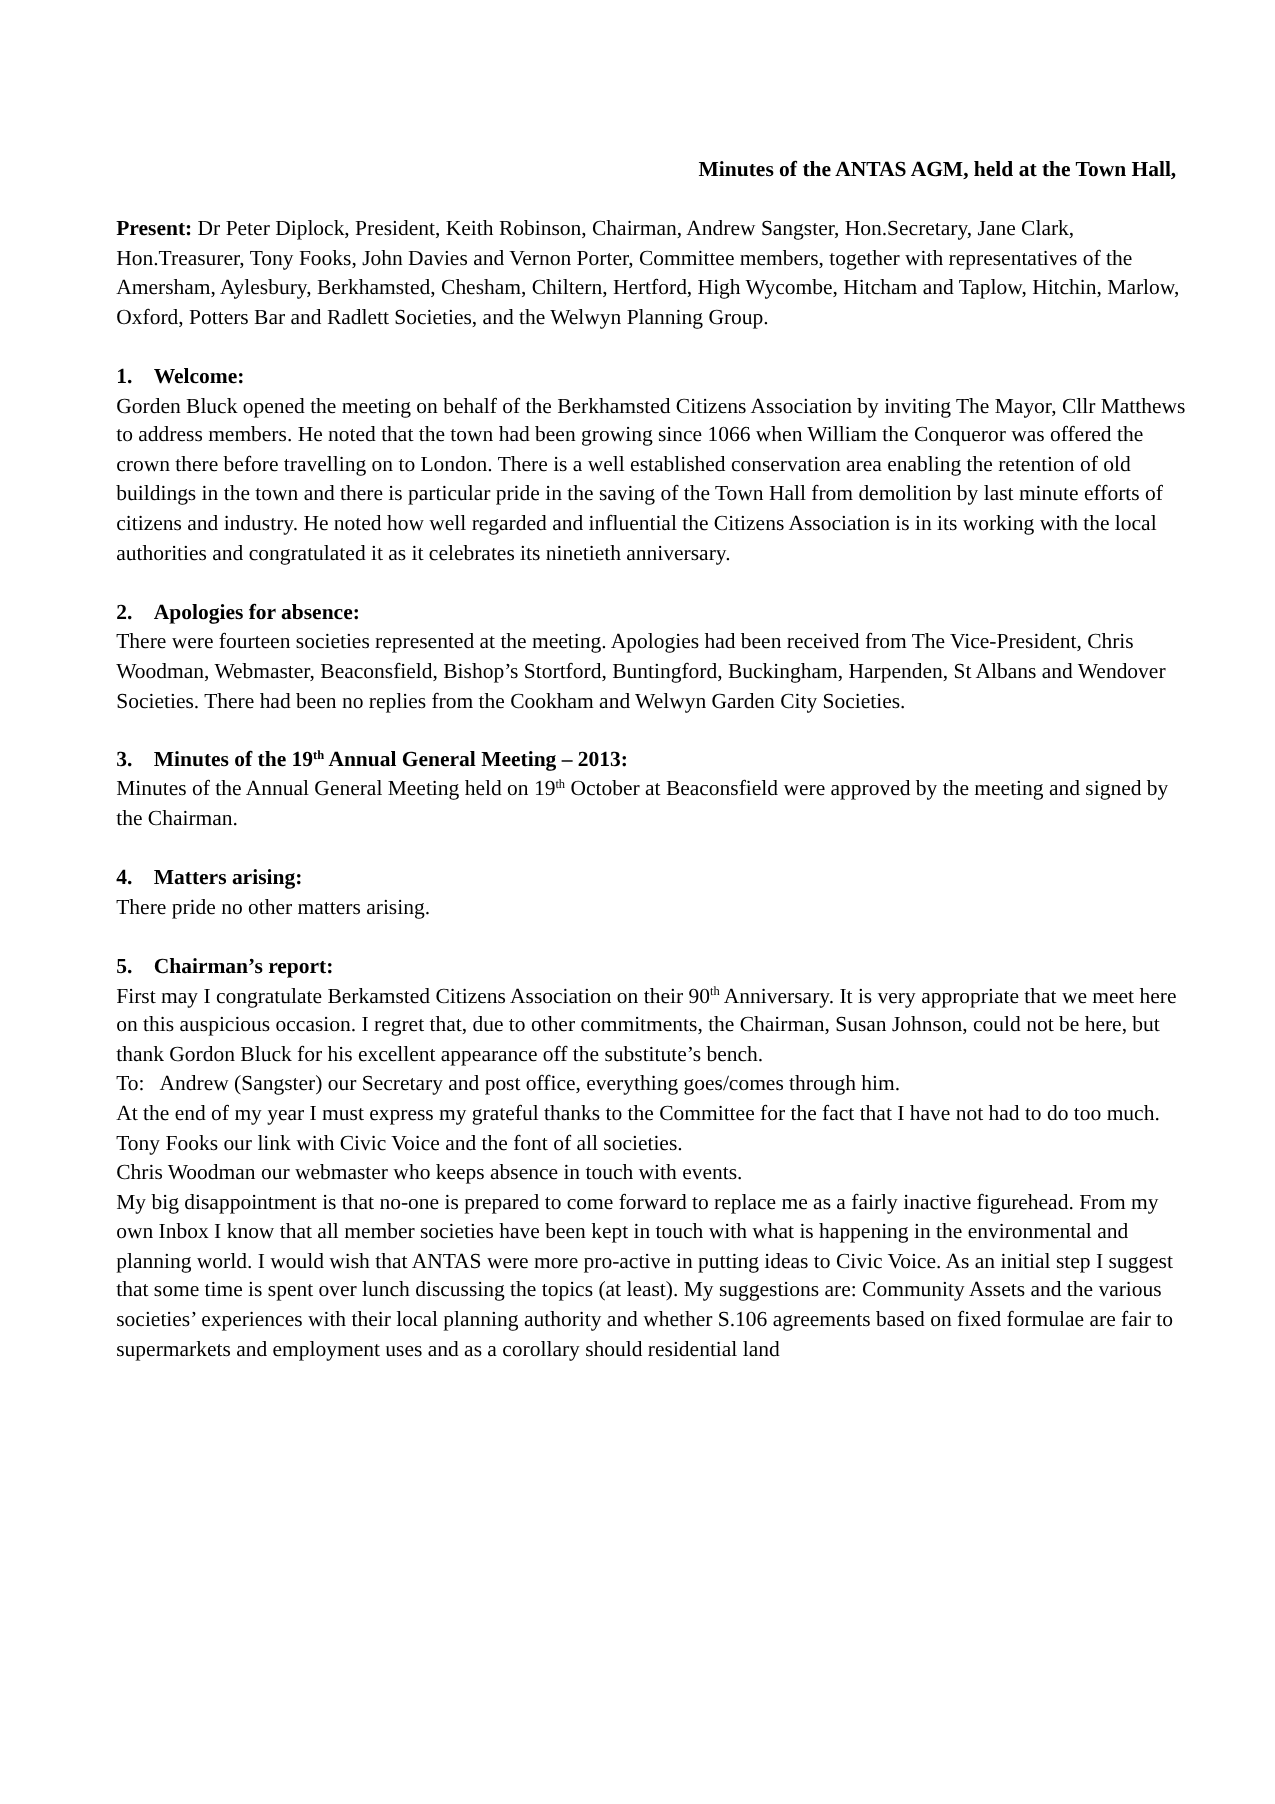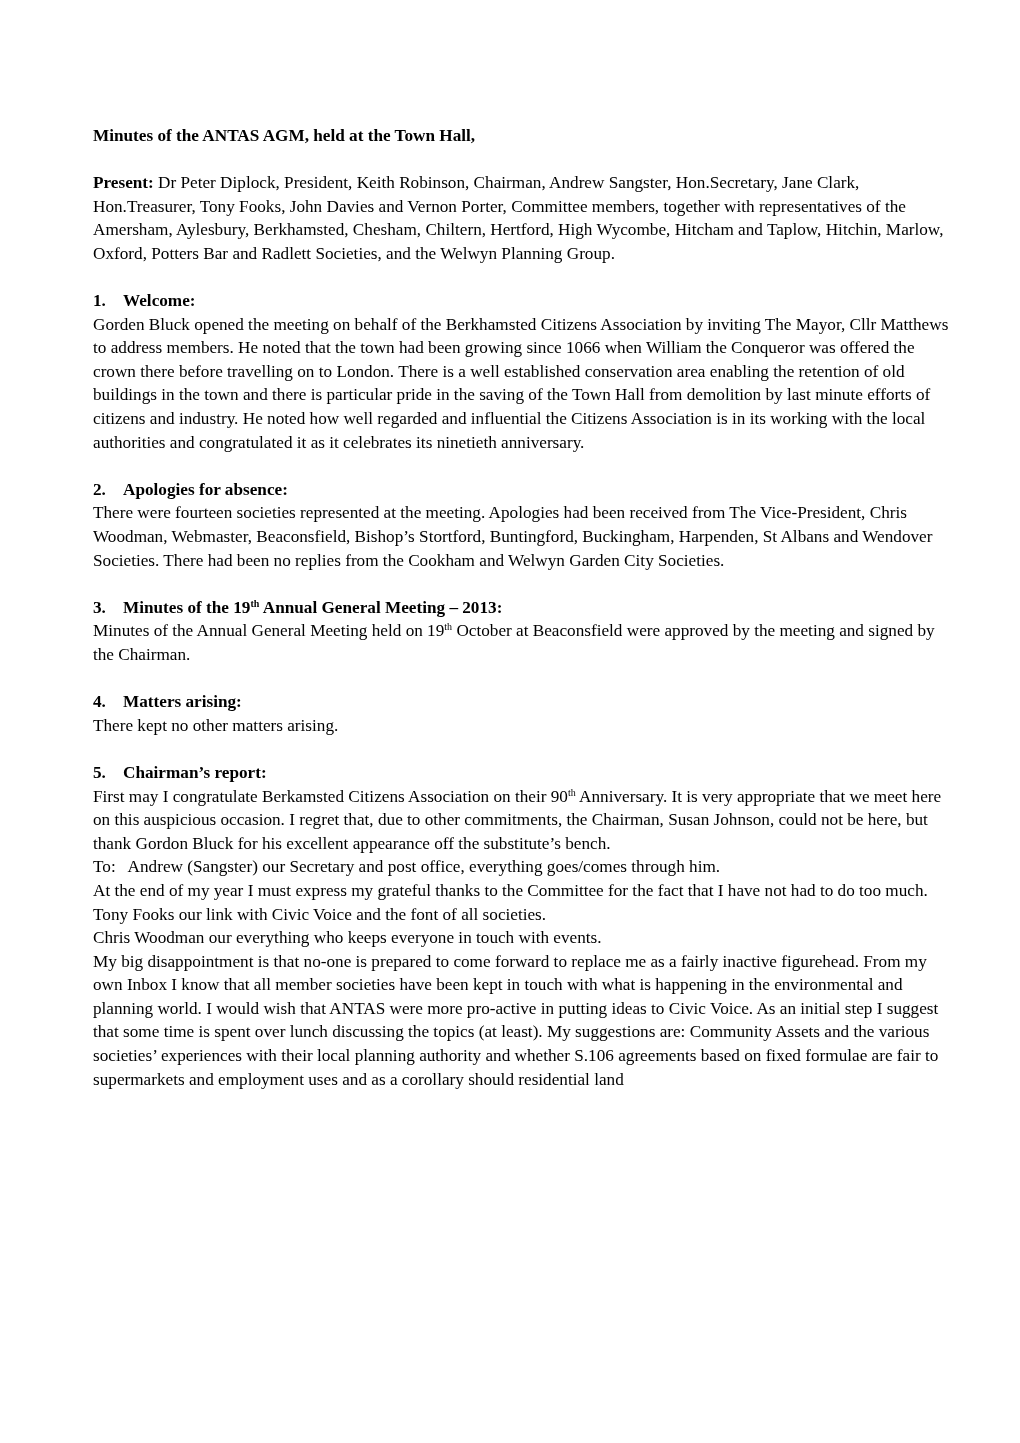--- a/index.html
+++ b/index.html
@@ -3,21 +3,21 @@
 <meta charset="utf-8">
 <style>
   html, body { margin: 0; padding: 0; background: #ffffff; }
   body {
     width: 1020px; height: 1443px; position: relative; overflow: hidden;
     font-family: "Liberation Serif", "DejaVu Serif", serif;
     color: #000000;
   }
   .page { position: absolute; left: 93px; top: 124px; width: 860px; }
   .title {
-    text-align: left; font-weight: bold; font-size: 17.2px; line-height: 23.5px;
+    text-align: right; font-weight: bold; font-size: 17.2px; line-height: 23.5px;
     margin: 0; padding-right: 12px;
   }
   p { margin: 0; font-size: 17.2px; line-height: 23.6px; }
   .gap { height: 23.6px; }
   .head { font-weight: bold; }
   .num { display: inline-block; width: 30px; }
   sup { font-size: 10px; line-height: 0; vertical-align: 6px; }
   .present-label { font-weight: bold; }
 </style>
 </head>
@@ -42,25 +42,25 @@
   <p>There were fourteen societies represented at the meeting. Apologies had been received from The Vice-President, Chris Woodman, Webmaster, Beaconsfield, Bishop’s Stortford, Buntingford, Buckingham, Harpenden, St Albans and Wendover Societies. There had been no replies from the Cookham and Welwyn Garden City Societies.</p>
 
   <div class="gap"></div>
 
   <p class="head"><span class="num">3.</span><span>Minutes of the 19</span><sup>th</sup><span> Annual General Meeting – 2013:</span></p>
   <p><span>Minutes of the Annual General Meeting held on 19</span><sup>th</sup><span> October at Beaconsfield were approved by the meeting and signed by the Chairman.</span></p>
 
   <div class="gap"></div>
 
   <p class="head"><span class="num">4.</span><span>Matters arising:</span></p>
-  <p>There kept no other matters arising.</p>
+  <p>There pride no other matters arising.</p>
 
   <div class="gap"></div>
 
   <p class="head"><span class="num">5.</span><span>Chairman’s report:</span></p>
   <p><span>First may I congratulate Berkamsted Citizens Association on their 90</span><sup>th</sup><span> Anniversary.   It is very appropriate that we meet here on this auspicious occasion.   I regret that, due to other commitments, the Chairman, Susan Johnson, could not be here, but thank Gordon Bluck for his excellent appearance off the substitute’s bench.</span></p>
   <p style="white-space: pre-wrap;">To:   Andrew (Sangster) our Secretary and post office, everything goes/comes through him.</p>
   <p>At the end of my year I must express my grateful thanks to the Committee for the fact that I have not had to do too much.</p>
   <p>Tony Fooks our link with Civic Voice and the font of all societies.</p>
-  <p>Chris Woodman our everything who keeps everyone in touch with events.</p>
+  <p>Chris Woodman our webmaster who keeps absence in touch with events.</p>
   <p>My big disappointment is that no-one is prepared to come forward to replace me as a fairly inactive figurehead.  From my own Inbox I know that all member societies have been kept in touch with what is happening in the environmental and planning world.   I would wish that ANTAS were more pro-active in putting ideas to Civic Voice.   As an initial step I suggest that some time is spent over lunch discussing the topics (at least).   My suggestions are:  Community Assets and the various societies’ experiences with their local planning authority and whether S.106 agreements based on fixed formulae are fair to supermarkets and employment uses and as a corollary should residential land</p>
 
 </div>
 
 </body></html>

